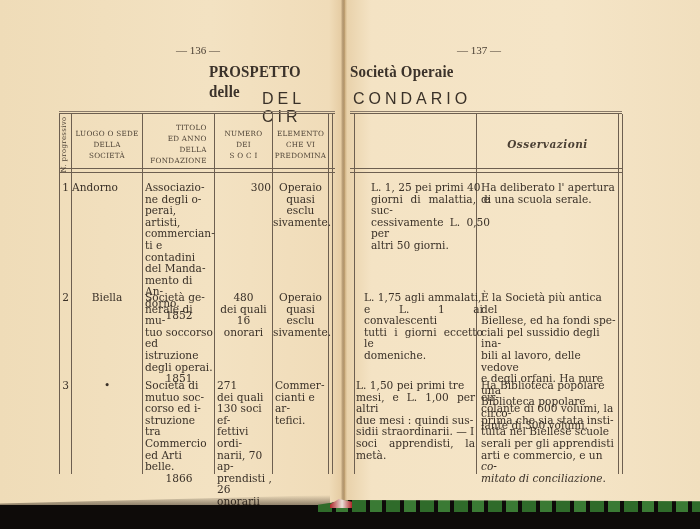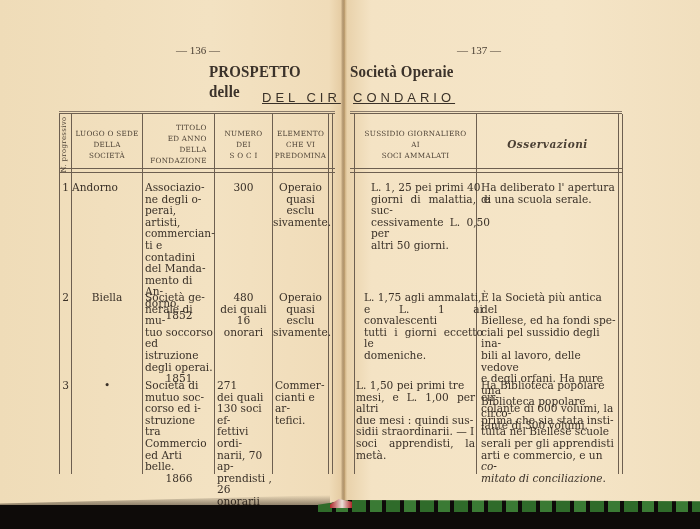--- a/index.html
+++ b/index.html
@@ -24,21 +24,21 @@
       position: absolute; top: 44px; font-size: 11px; color: #4a3f33;
       font-family: "Liberation Serif", serif;
     }
     .title {
       position: absolute; top: 62px; font-family: "Liberation Serif", serif;
       font-weight: bold; font-size: 17px; color: #3b322a; letter-spacing: 0.2px;
       transform: scaleX(0.88); transform-origin: left center;
     }
     .subtitle {
       position: absolute; top: 90px; font-family: "Liberation Sans", sans-serif;
-      font-size: 13px; letter-spacing: 4px; color: #3a3128; text-decoration: underline;
+      font-size: 16px; letter-spacing: 4px; color: #3a3128;
     }
     
     .ltable {
       position: absolute; left: 59px; top: 113px; width: 276px; height: 360px;
       border-top: 1px solid #6d5f50;
     }
     .rtable {
       position: absolute; left: 350px; top: 113px; width: 272px; height: 360px;
       border-top: 1px solid #6d5f50;
     }
@@ -126,21 +126,21 @@
       <div class="cell center" style="left:1px;width:11px;top:68px;">1</div>
       <div class="cell center" style="left:2px;width:68px;top:68px;">Andorno</div>
       <div class="cell" style="left:86px;width:68px;top:68px;"><span>Associazio-
 ne degli o-
 perai, artisti,
 commercian-
 ti e contadini
 del Manda-
 mento di An-
 dorno.</span><span class="yr">1852</span></div>
-      <div class="cell center" style="left:157px;width:55px;top:68px;">300</div>
+      <div class="cell center" style="left:157px;width:55px;top:68px;text-align:right;">300</div>
       <div class="cell center" style="left:214px;width:55px;top:68px;">Operaio
 quasi esclu
 sivamente.</div>
 
       <div class="cell center" style="left:1px;width:11px;top:178px;">2</div>
       <div class="cell center" style="left:14px;width:68px;top:178px;">Biella</div>
       <div class="cell" style="left:86px;width:68px;top:178px;"><span>Società ge-
 nerale di mu-
 tuo soccorso
 ed istruzione
@@ -182,23 +182,20 @@
     <div class="title" style="left:7px;">Società Operaie</div>
     <div class="subtitle" style="left:10px;">CONDARIO</div>
   </div>
 
   <div class="rtable">
     <div class="vline" style="left:4px;"></div>
     <div class="vline" style="left:126px;"></div>
     <div class="vline dbl" style="left:268px;"></div>
     <div class="hdr-rule"></div>
 
-    <div class="hcell" style="left:5px;width:121px;white-space:pre-line;">SUSSIDIO GIORNALIERO
-AI
-SOCI AMMALATI</div>
     <div class="hcell obs" style="left:127px;width:141px;">Osservazioni</div>
 
     <div class="cell justify" style="left:6px;width:119px;top:68px;padding-left:15px;">L. 1, 25 pei primi 40
 giorni di malattia, e suc-
 cessivamente L. 0,50 per
 altri 50 giorni.</div>
     <div class="cell" style="left:131px;width:137px;top:68px;">Ha deliberato l' apertura
 di una scuola serale.</div>
 
     <div class="cell justify" style="left:6px;width:119px;top:178px;padding-left:8px;">L. 1,75 agli ammalati,

